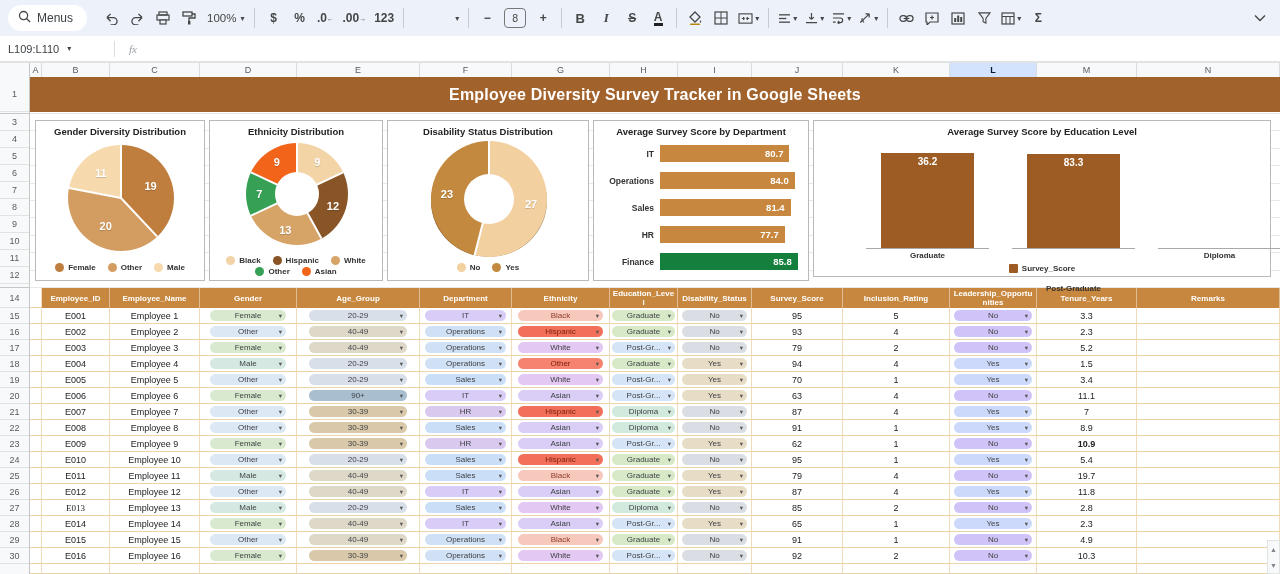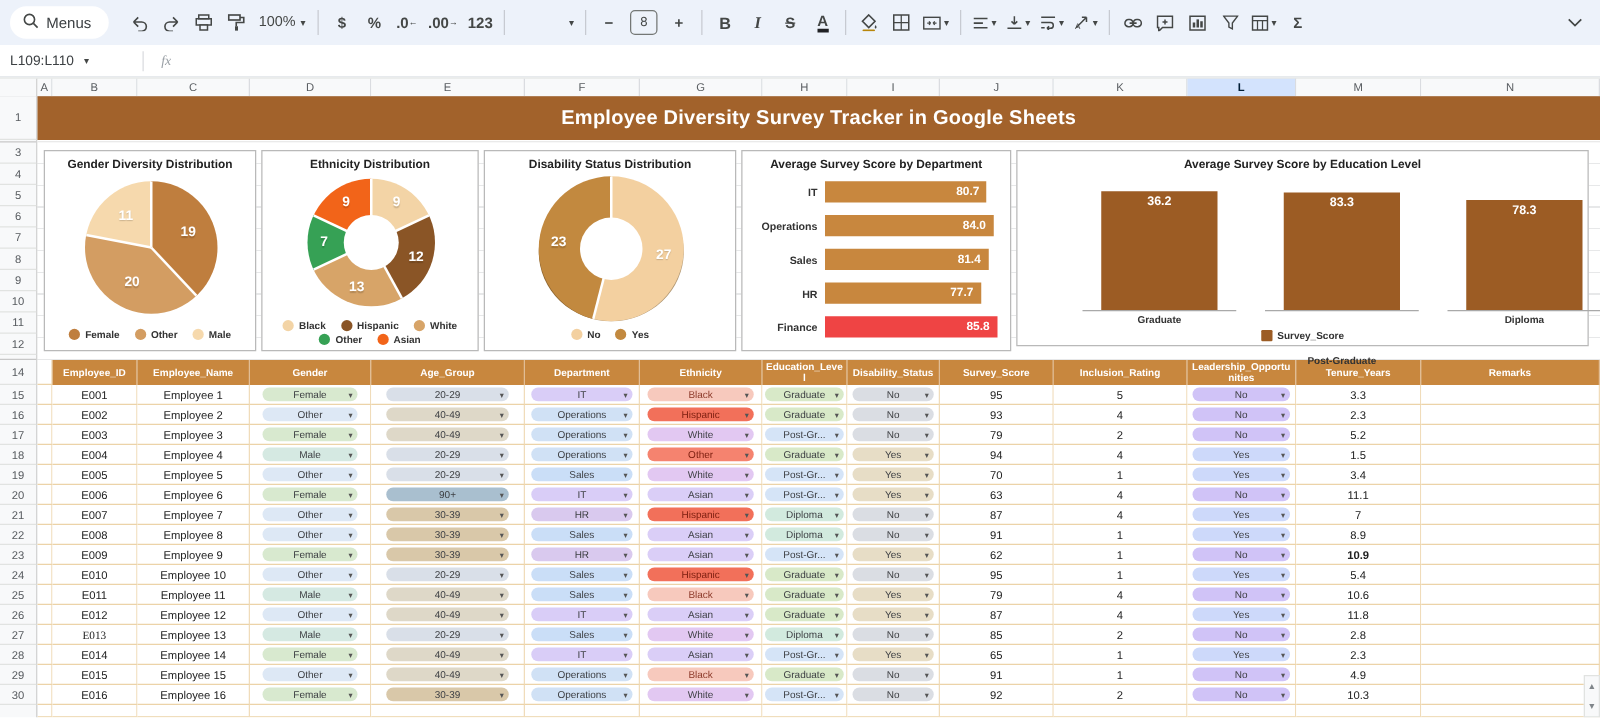--- a/index.html
+++ b/index.html
@@ -431,41 +431,38 @@
               <div class="bar-cat">HR</div>
               <div class="bar-track">
                 <div class="hbar" style="background: rgb(200, 135, 62); width: 90.3488%;">
                   <span class="hbar-val">77.7</span>
                 </div>
               </div>
             </div>
             <div class="bar-row" style="top: 132px;">
               <div class="bar-cat">Finance</div>
               <div class="bar-track">
-                <div class="hbar" style="background: #ef4444; width: 99.7674%;">
+                <div class="hbar" style="background: #15803d; width: 99.7674%;">
                   <span class="hbar-val">85.8</span>
                 </div>
               </div>
             </div>
           </div>
           <div class="chart-card" style="left: 783px; top: 6px; width: 458px; height: 157px;">
             <div class="chart-title">Average Survey Score by Education Level</div>
             <div class="vcol" style="left: 67px; width: 93px; top: 32px; height: 95px; background: rgb(156, 92, 36);">
               <div class="vcol-val">36.2</div>
             </div>
             <div class="vcol-base" style="left: 52px; width: 123px; top: 127px;"></div>
             <div class="vcol-cat" style="left: 52px; width: 123px; top: 130px;">Graduate</div>
             <div class="vcol" style="left: 213px; width: 93px; top: 33px; height: 94px; background: rgb(156, 92, 36);">
               <div class="vcol-val">83.3</div>
             </div>
             <div class="vcol-base" style="left: 198px; width: 123px; top: 127px;"></div>
             <div class="vcol-cat" style="left: 198px; width: 123px; top: 130px; margin-top: 33px;">Post-Graduate</div>
-            <div class="vcol" style="left: 359px; width: 93px; top: 39px; height: 88px; background: rgb(156, 92, 36);">
-              <div class="vcol-val">78.3</div>
-            </div>
             <div class="vcol-base" style="left: 344px; width: 123px; top: 127px;"></div>
             <div class="vcol-cat" style="left: 344px; width: 123px; top: 130px;">Diploma</div>
             <div class="legend" style="bottom: 3px;">
               <div class="legend-item">
                 <span class="legend-dot square" style="background: rgb(156, 92, 36);"></span>
                 <span>Survey_Score</span>
               </div>
             </div>
           </div>
         </div>
@@ -1037,21 +1034,21 @@
               </div>
             </div>
             <div class="td" style="width: 91px;">79</div>
             <div class="td" style="width: 107px;">4</div>
             <div class="td" style="width: 87px;">
               <div class="pill" style="margin: 0px 4px; background: rgb(208, 195, 247);">
                 <span>No</span>
                 <span class="pill-caret">▾</span>
               </div>
             </div>
-            <div class="td" style="width: 100px;">10.6</div>
+            <div class="td" style="width: 100px;">19.7</div>
             <div class="td" style="width: 143px;"></div>
           </div>
           <div class="trow">
             <div class="td" style="width: 12px;"></div>
             <div class="td" style="width: 68px;">E012</div>
             <div class="td" style="width: 90px;">Employee 12</div>
             <div class="td" style="width: 97px;">
               <div class="pill" style="margin: 0px 10px; background: rgb(221, 232, 245);">
                 <span>Other</span>
                 <span class="pill-caret">▾</span>

